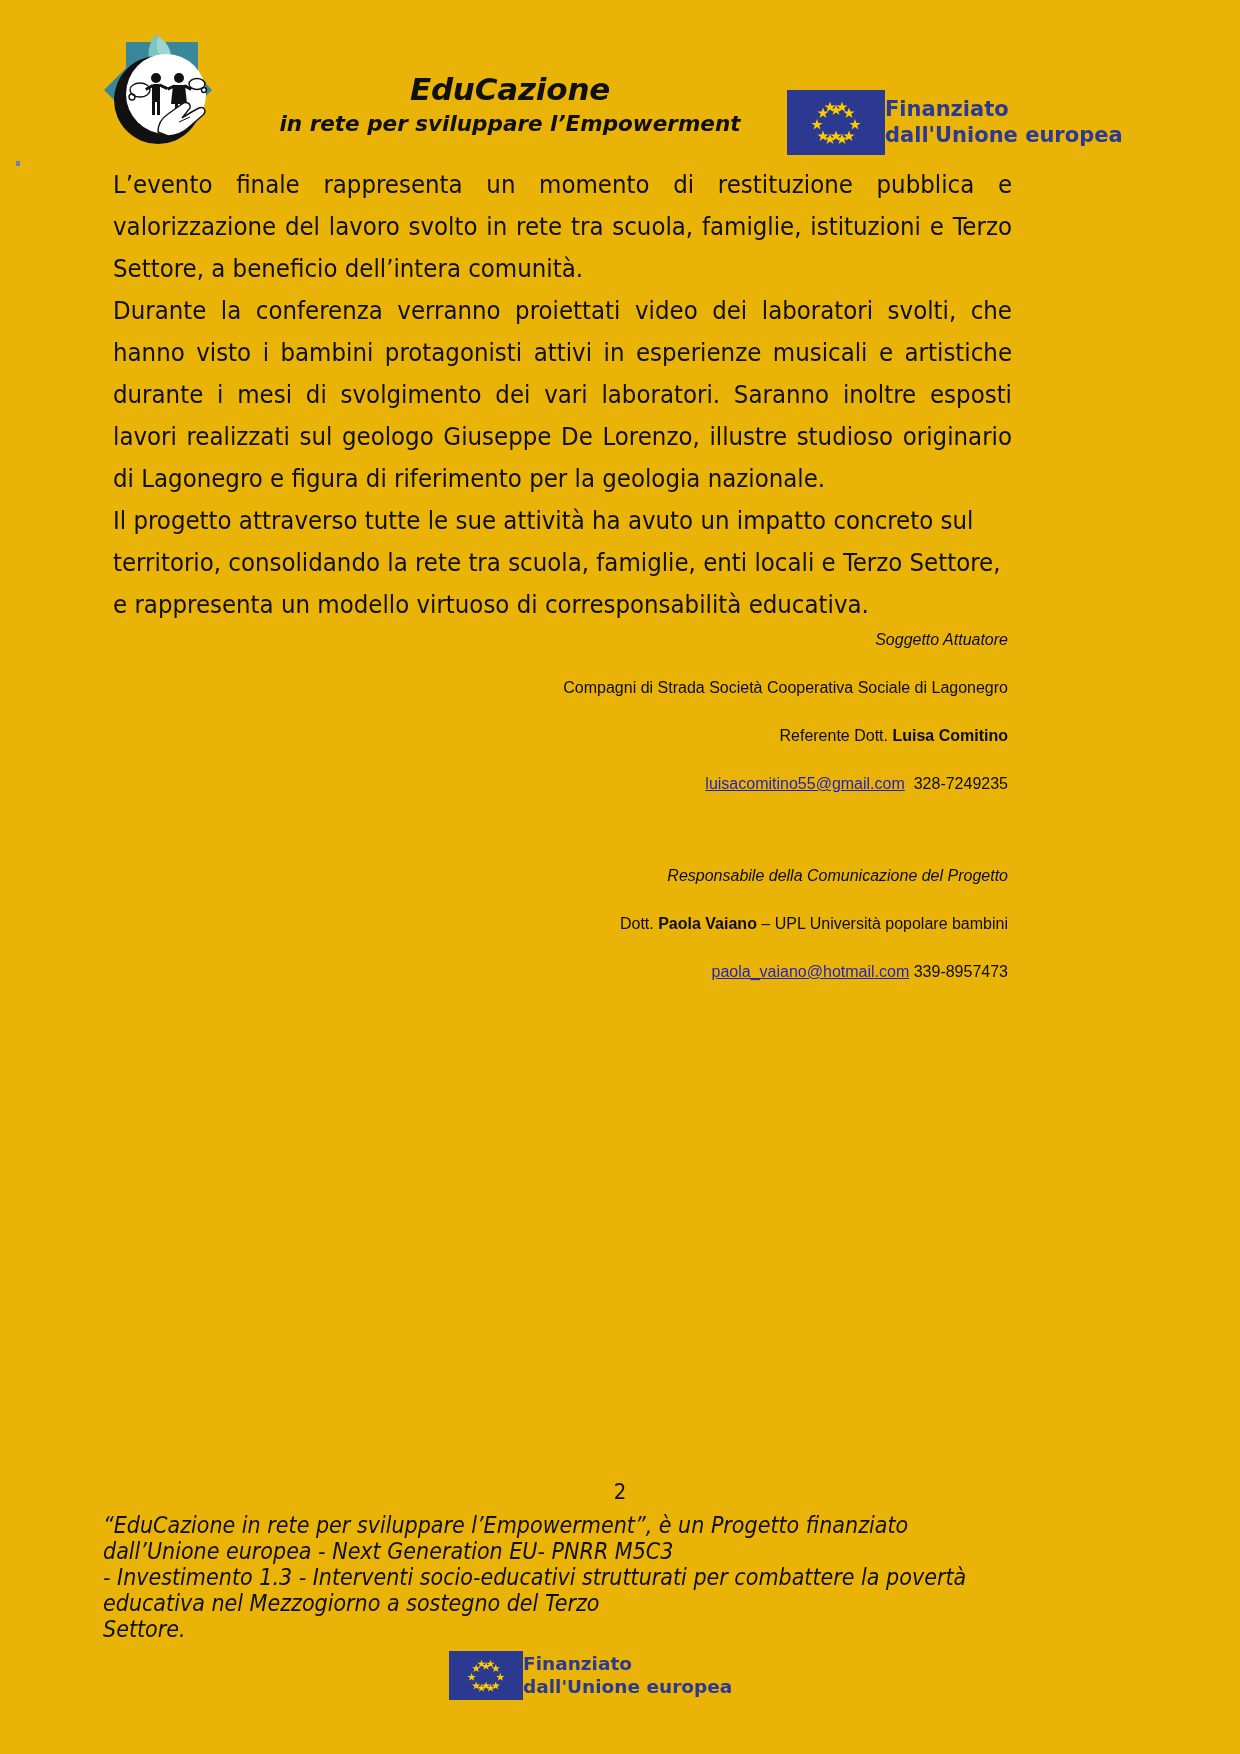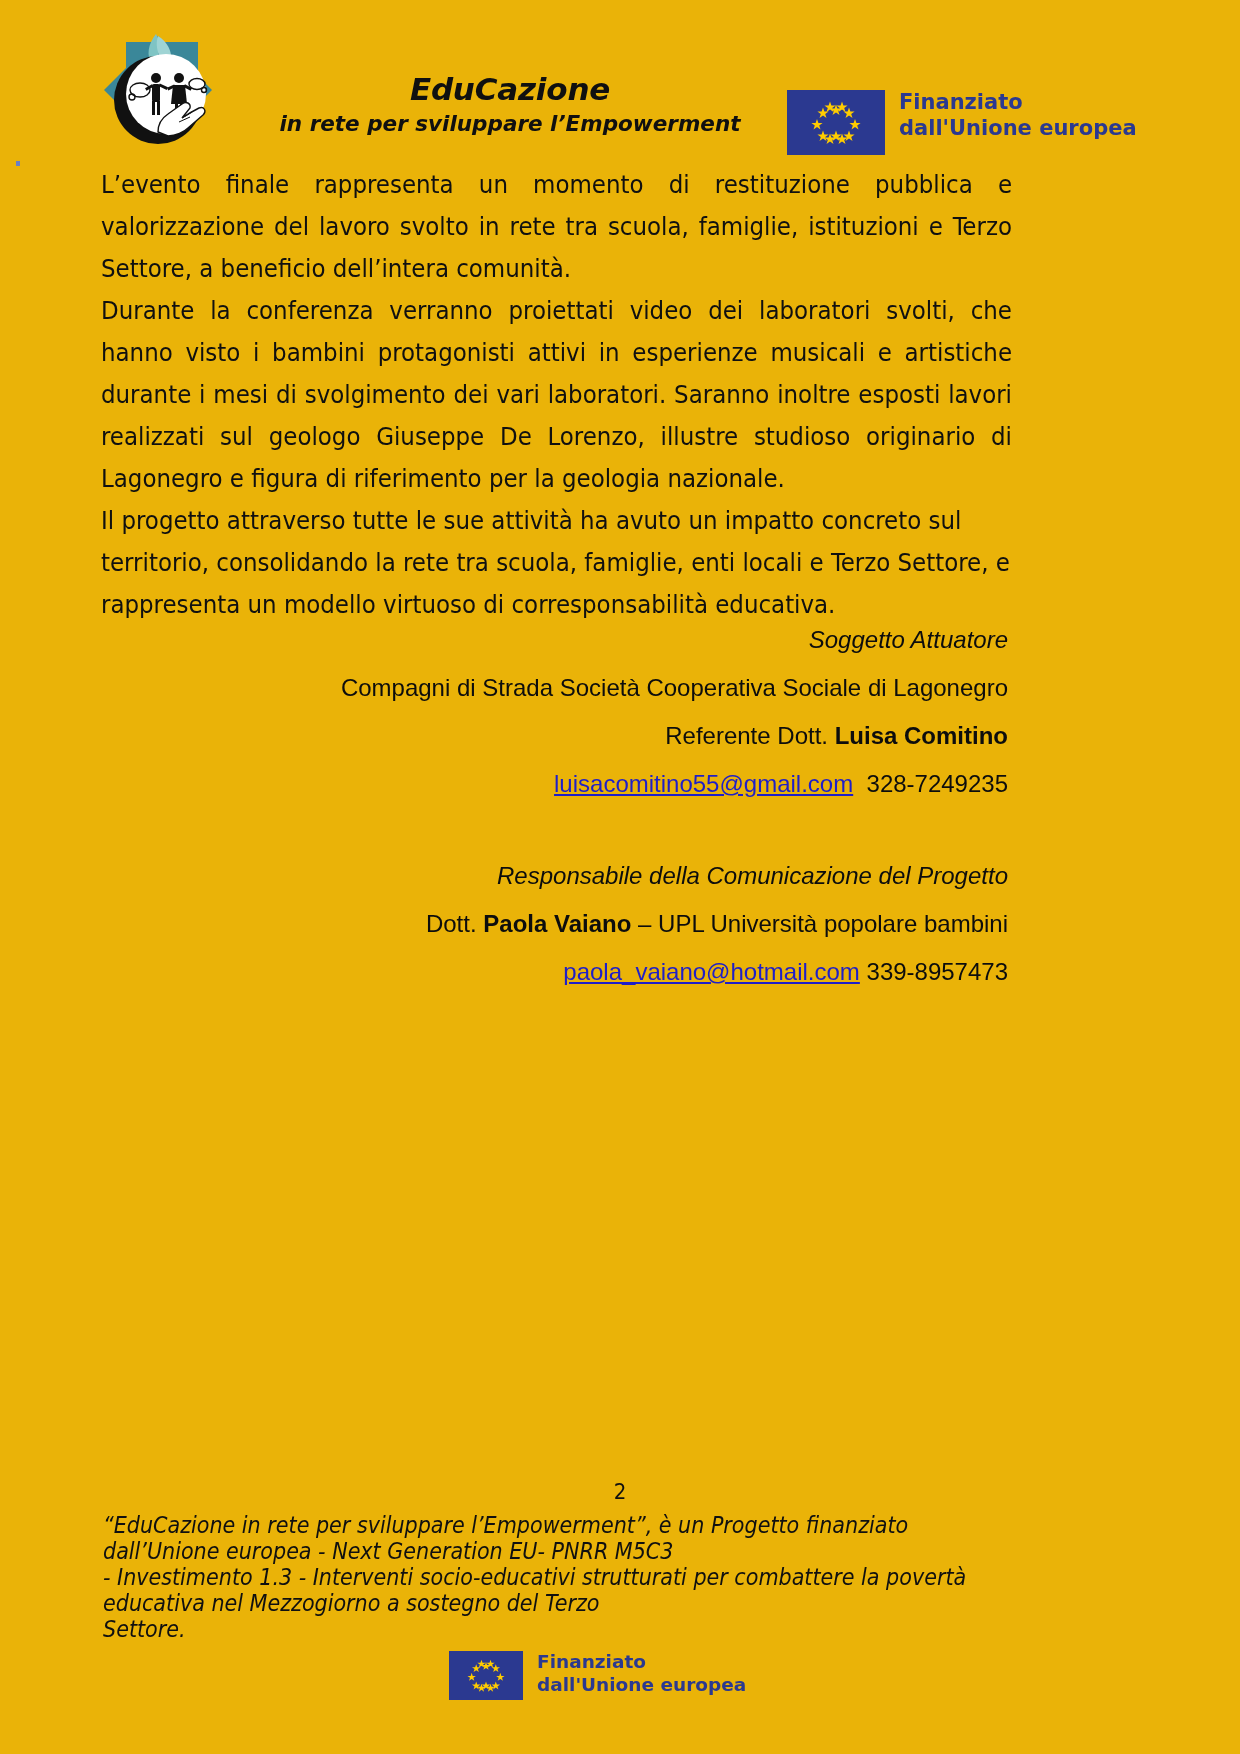--- a/index.html
+++ b/index.html
@@ -58,22 +58,21 @@
     font-size: 21.5px;
     line-height: 1.3;
     margin-top: 2px;
     color: #101010;
     white-space: nowrap;
   }
 
   .eu-badge {
     position: absolute;
     display: flex;
-    align-items: flex-start;
-    gap: 14px;
+    align-items: center;
   }
   .eu-badge.header-eu {
     left: 787px;
     top: 76px;
   }
   .eu-flag {
     background: #2b3990;
     display: block;
     flex: 0 0 auto;
   }
@@ -92,21 +91,21 @@
     position: absolute;
     left: 101px;
     top: 163px;
     width: 911px;
   }
   .para {
     font-family: "DejaVu Sans Condensed", "DejaVu Sans", sans-serif;
     font-size: 25.5px;
     line-height: 42px;
     color: #101010;
-    margin: 0 0 0 0;
+    margin: 0 0 0 12px;
     text-align: justify;
     font-stretch: condensed;
   }
   .para.last-free { text-align: left; }
 
   .blue-dot {
     position: absolute;
     left: 16px;
     top: 161px;
     width: 4px;
@@ -117,21 +116,21 @@
   
   .sig-block {
     position: absolute;
     left: 240px;
     top: 616px;
     width: 768px;
     text-align: right;
   }
   .sig-line {
     font-family: "Liberation Sans", sans-serif;
-    font-size: 24px;
+    font-size: 16px;
     line-height: 48px;
     color: #0d0d0d;
     white-space: nowrap;
   }
   .sig-line.italic { font-style: italic; }
   .sig-line b { font-weight: bold; }
   .sig-spacer { height: 44px; }
   a.maillink {
     color: #1f1fc8;
     text-decoration: underline;

